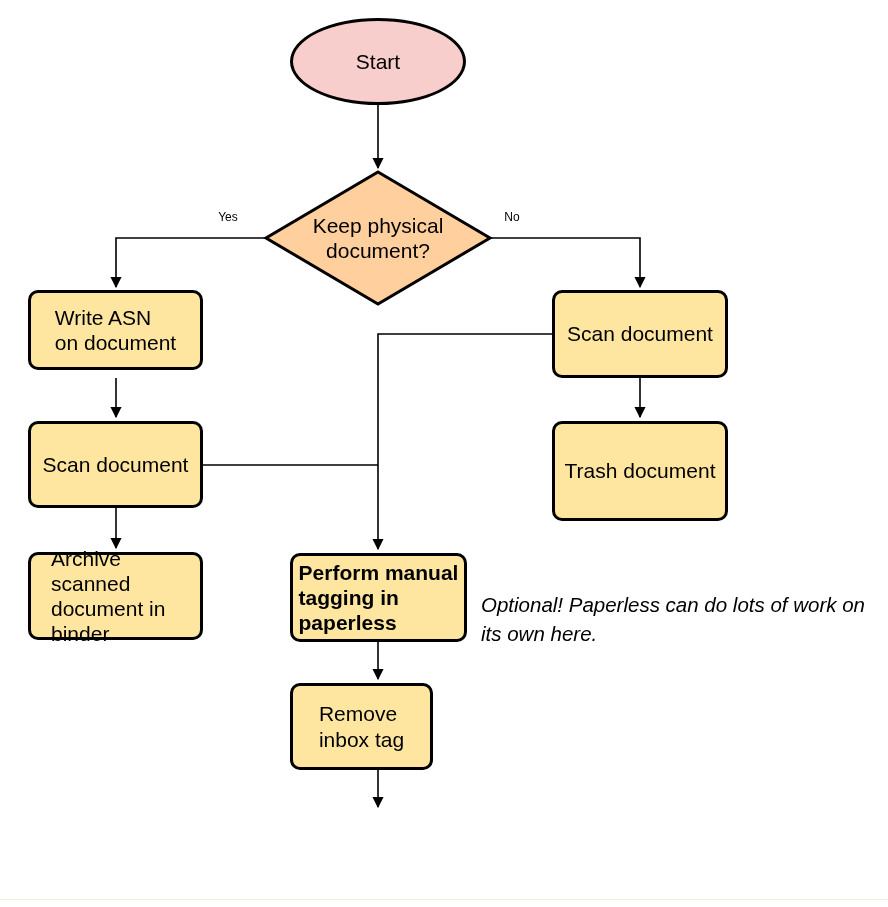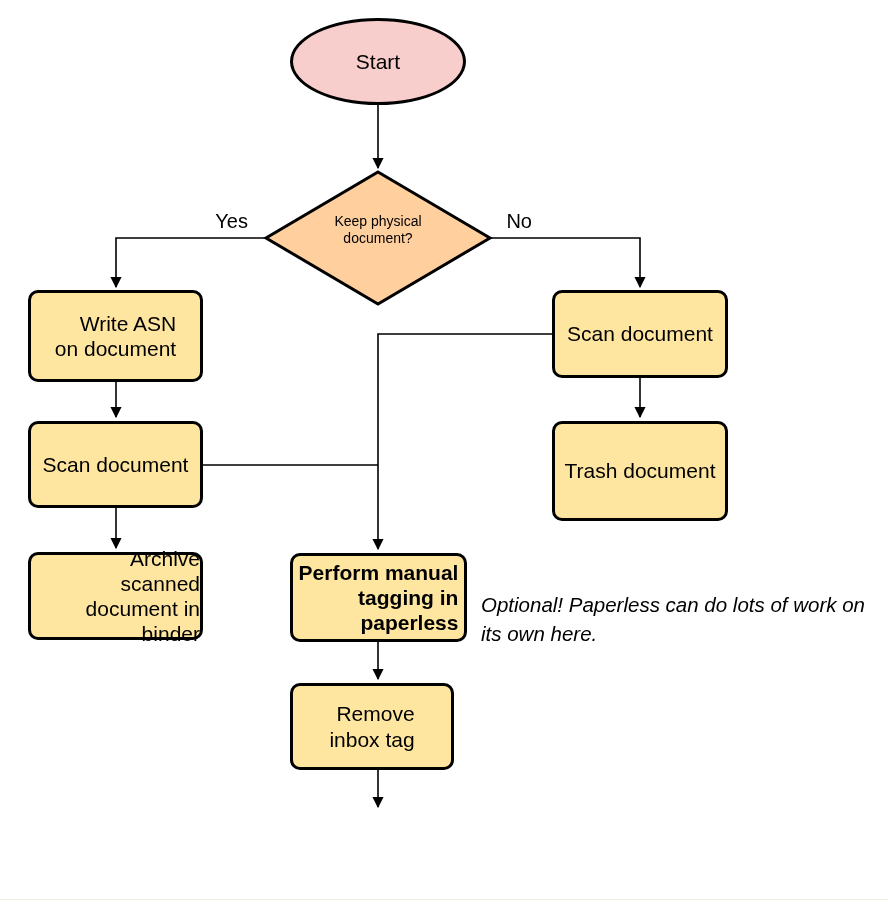--- a/index.html
+++ b/index.html
@@ -25,47 +25,47 @@
   polygon.decision {
     fill: var(--decision-fill, #ffcf9e);
     stroke: #000000;
     stroke-width: 3;
   }
   .node {
     position: absolute;
     display: flex;
     align-items: center;
     justify-content: center;
-    text-align: right;
+    text-align: left;
     box-sizing: border-box;
     font-size: 21px;
     line-height: 1.2;
     white-space: pre-line;
   }
   .rect {
     background: var(--process-fill, #ffe6a0);
     border: 3px solid #000;
     border-radius: 10px;
   }
   .ellipse {
     background: var(--terminator-fill, #f8cecc);
     border: 3px solid #000;
     border-radius: 50%;
   }
   .diamond-label {
     position: absolute;
     text-align: center;
-    font-size: 14px;
+    font-size: 21px;
     line-height: 1.2;
     white-space: pre-line;
   }
   .edge-label {
     position: absolute;
-    font-size: 20px;
-    text-align: right;
+    font-size: 12px;
+    text-align: center;
   }
   .note {
     position: absolute;
     font-style: italic;
     font-size: 20.5px;
     line-height: 1.42;
     white-space: pre-line;
   }
   .bottom-line {
     position: absolute;
@@ -103,21 +103,21 @@
     <span>Start</span>
   </div>
 
   <div class="diamond-label" style="left:278px; top:213px; width:200px;">Keep physical
 document?</div>
 
   <div class="edge-label" style="left:208px; top:210px; width:40px;">Yes</div>
 
   <div class="edge-label" style="left:492px; top:210px; width:40px;">No</div>
 
-  <div class="node rect" style="left:28px; top:290px; width:175px; height:92px;">
+  <div class="node rect" style="left:28px; top:290px; width:175px; height:80px;">
     <span>Write ASN
 on document</span>
   </div>
 
   <div class="node rect" style="left:28px; top:421px; width:175px; height:87px;">
     <span>Scan document</span>
   </div>
 
   <div class="node rect" style="left:28px; top:552px; width:175px; height:88px;padding-left:20px;">
     <span>Archive scanned
@@ -135,21 +135,21 @@
 
   <div class="node rect" style="left:290px; top:553px; width:177px; height:89px;font-weight:bold;">
     <span>Perform manual
 tagging in
 paperless</span>
   </div>
 
   <div class="note" style="left:481px; top:590px; width:420px;">Optional! Paperless can do lots of work on
 its own here.</div>
 
-  <div class="node rect" style="left:290px; top:683px; width:164px; height:87px;">
+  <div class="node rect" style="left:290px; top:683px; width:143px; height:87px;">
     <span>Remove
 inbox tag</span>
   </div>
 
 
   <div class="bottom-line"></div>
 
 </div>
 
 </body></html>

